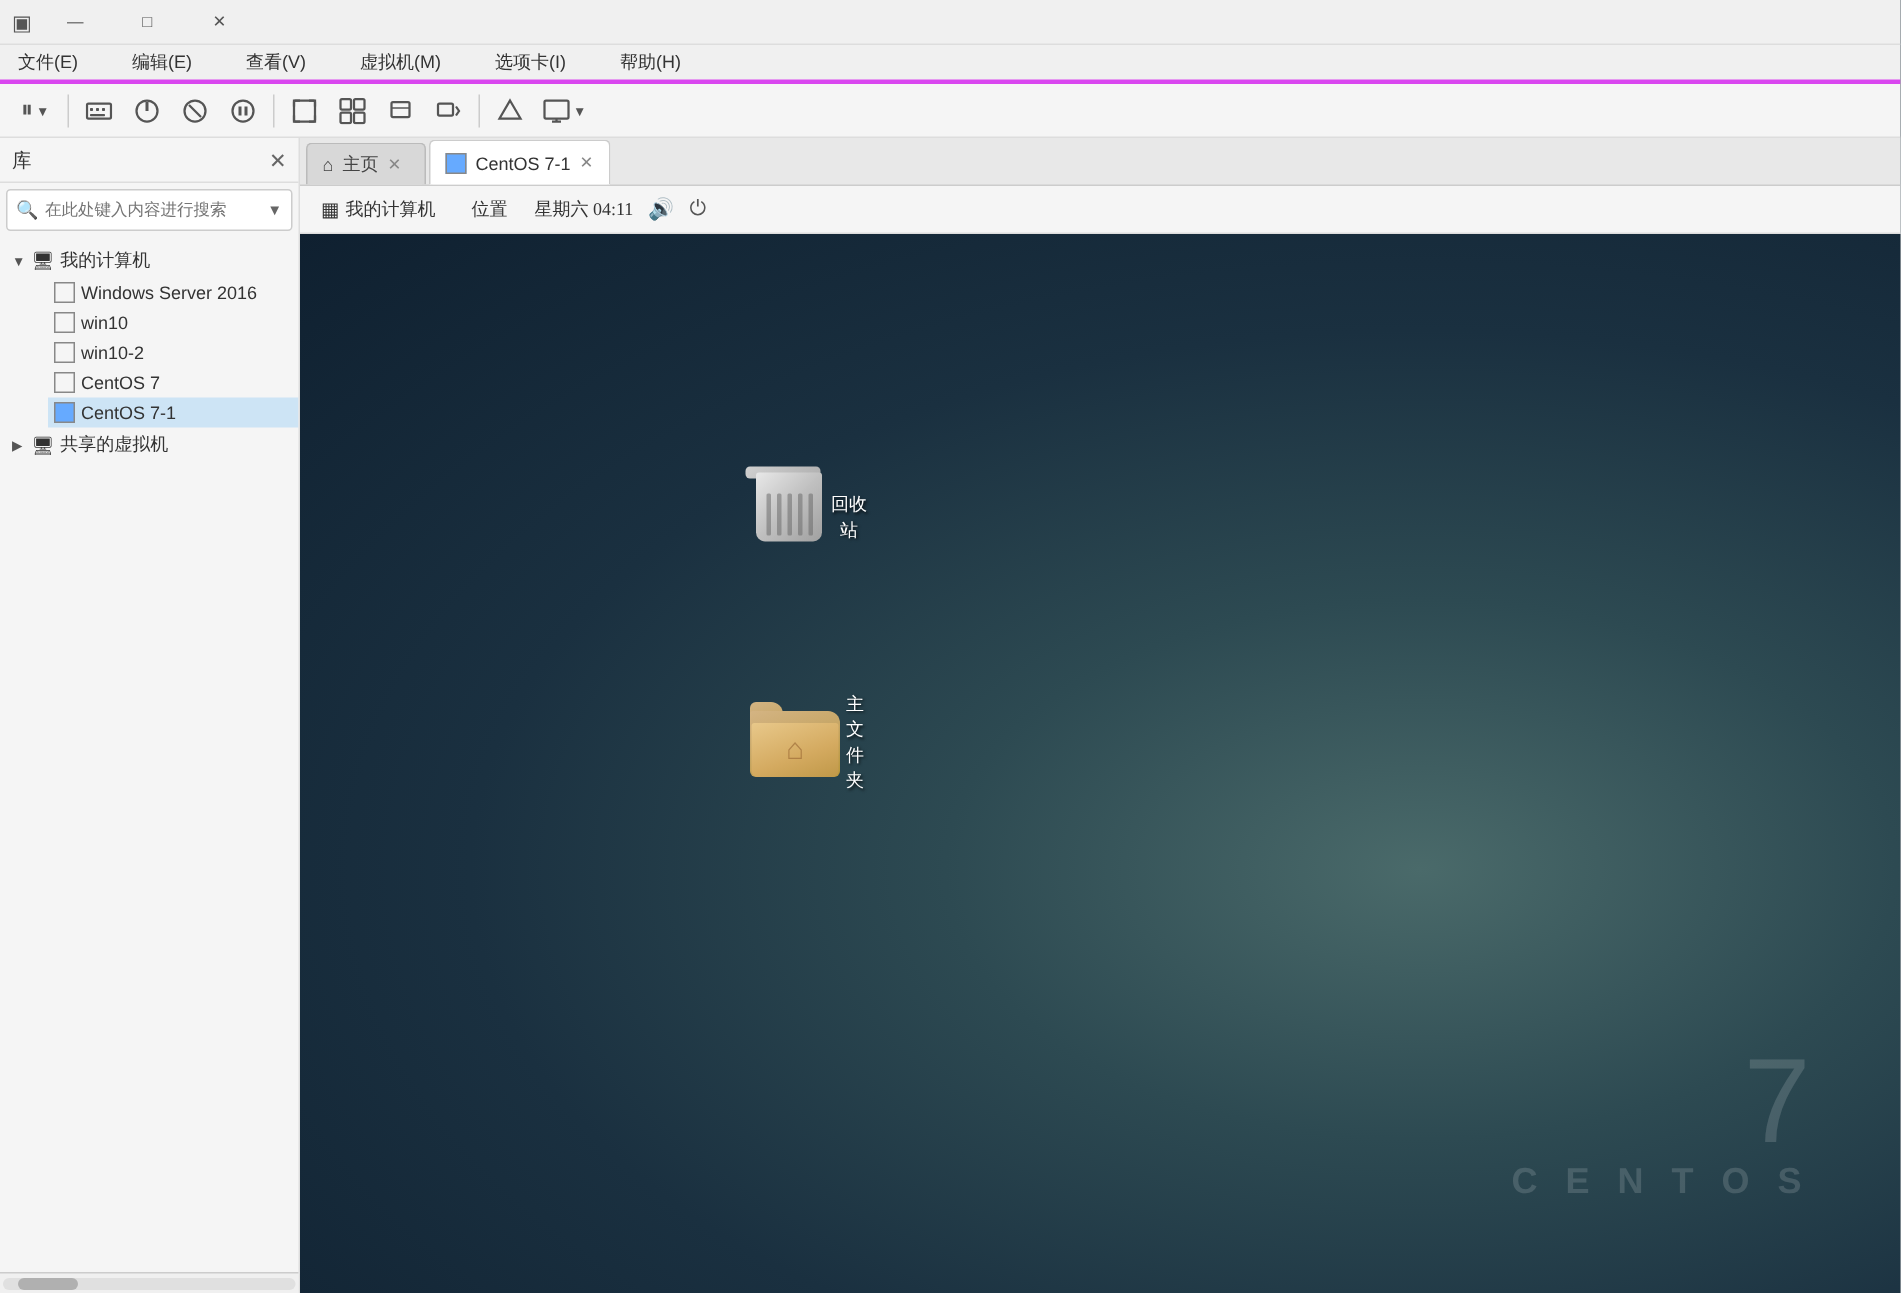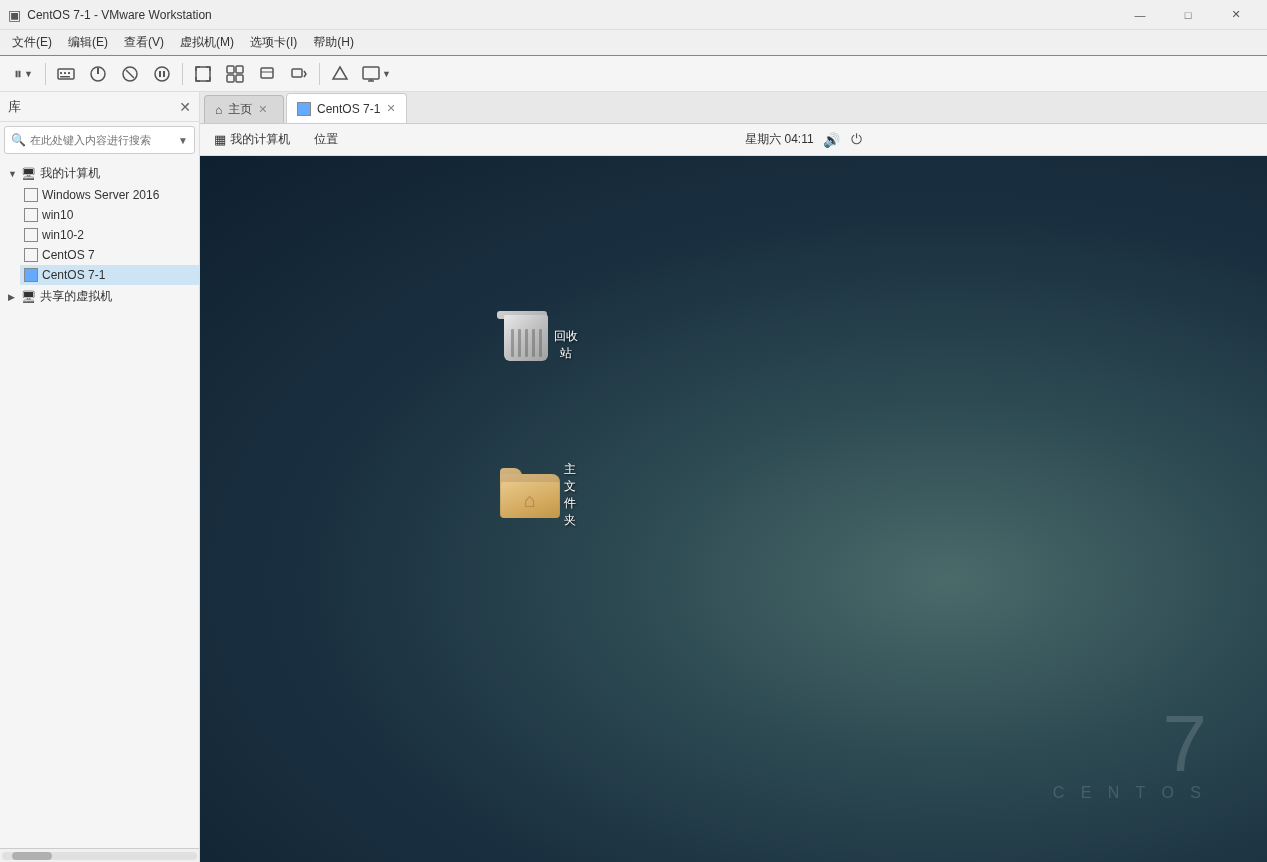--- a/index.html
+++ b/index.html
@@ -36,22 +36,22 @@
       color: #555;
     }
 
     
     #menubar {
       height: 26px;
       background: #f0f0f0;
       display: flex;
       align-items: center;
       padding: 0 4px;
-      border-bottom: 1px solid #d946ef;
-      gap: 0;
+      border-bottom: 3px solid #d946ef;
+      gap: 20px;
     }
     .menu-item {
       padding: 2px 8px;
       cursor: pointer;
       font-size: 12px;
       color: #333;
       height: 22px;
       display: flex; align-items: center;
       border-radius: 2px;
     }
@@ -146,21 +146,21 @@
       padding: 3px 8px;
       cursor: pointer;
       font-size: 12px;
       color: #333;
       user-select: none;
     }
     .tree-item.selected { background: #cde4f5; }
     .tree-arrow { font-size: 9px; margin-right: 3px; color: #555; width: 10px; }
     .tree-icon { margin-right: 4px; font-size: 12px; }
     .tree-label { font-size: 12px; }
-    .tree-children { padding-left: 20px; }
+    .tree-children { padding-left: 32px; }
     .tree-children .tree-item { padding-left: 4px; }
 
     
     #content {
       flex: 1;
       display: flex;
       flex-direction: column;
       background: #fff;
     }
 
@@ -340,23 +340,23 @@
       right: 60px;
       color: rgba(255,255,255,0.15);
       text-align: right;
     }
     .centos-7 {
       font-size: 80px;
       font-weight: 300;
       line-height: 1;
     }
     .centos-text {
-      font-size: 16px;
+      font-size: 24px;
       letter-spacing: 6px;
-      font-weight: 400;
+      font-weight: 700;
       margin-left: 20px;
     }
 
     
     #sidebar-bottom-scroll {
       height: 14px;
       background: #f0f0f0;
       border-top: 1px solid #ccc;
       display: flex;
       align-items: center;
@@ -376,21 +376,20 @@
       height: 8px;
       background: #b0b0b0;
       border-radius: 4px;
     }
   </style>
 </head>
 <body>
 
 <div id="titlebar">
   <span style="margin-right:6px; font-size:14px; color:#555;">▣</span>
-  <span style="font-size:12px; color:#333; flex:1;">CentOS 7-1 - VMware Workstation</span>
   <div class="win-controls">
     <div class="win-btn">—</div>
     <div class="win-btn">□</div>
     <div class="win-btn close">✕</div>
   </div>
 </div>
 
 <div id="menubar">
   <div class="menu-item">文件(E)</div>
   <div class="menu-item">编辑(E)</div>
@@ -556,21 +555,21 @@
 
     <div id="vm-toolbar">
       <div class="vm-tb-btn">
         <span class="vm-tb-icon">▦</span>
         <span>我的计算机</span>
       </div>
       <div class="vm-tb-btn">
         <span>位置</span>
       </div>
 
-      <div style="flex:1; display:flex; justify-content:center; align-items:center; gap:10px; padding-right:8px;">
+      <div style="flex:1; display:flex; justify-content:flex-start; align-items:center; gap:10px; padding-right:8px;font-family:Liberation Serif, serif;">
         <span style="font-size:12px; color:#333;">星期六 04:11</span>
         <span style="font-size:14px; cursor:pointer; color:#555;">🔊</span>
         <span style="font-size:14px; cursor:pointer; color:#555;">⏻</span>
       </div>
     </div>
 
     <div id="vm-screen" style="height: 706px;">
       <div id="desktop-bg">
 
         <div class="desktop-icon" style="left: 300px; top: 155px;">

